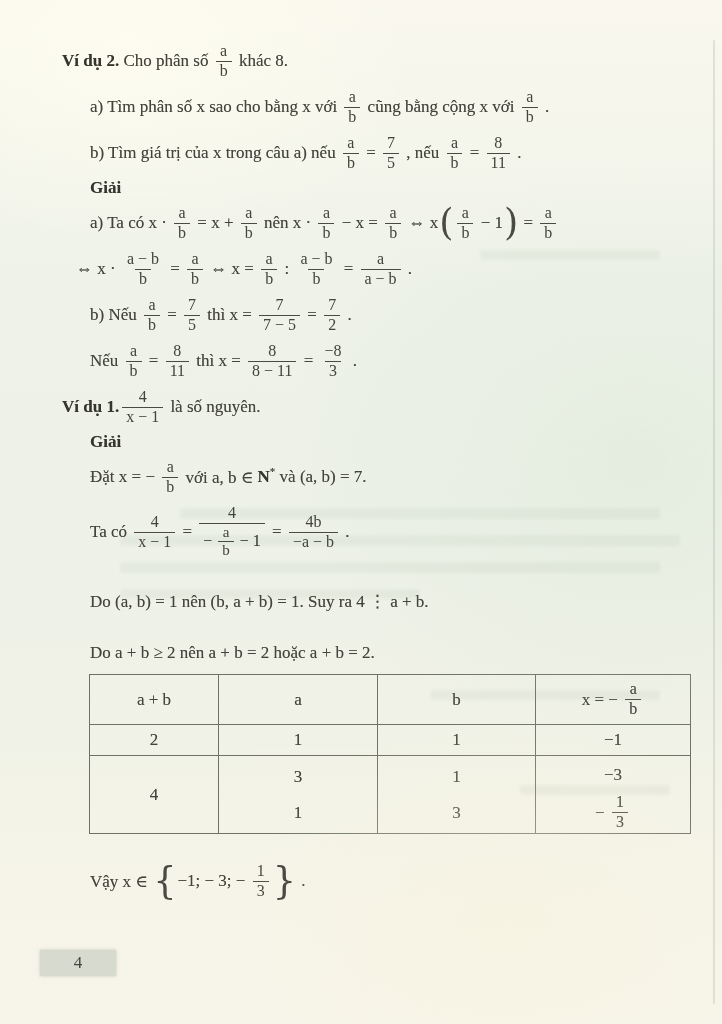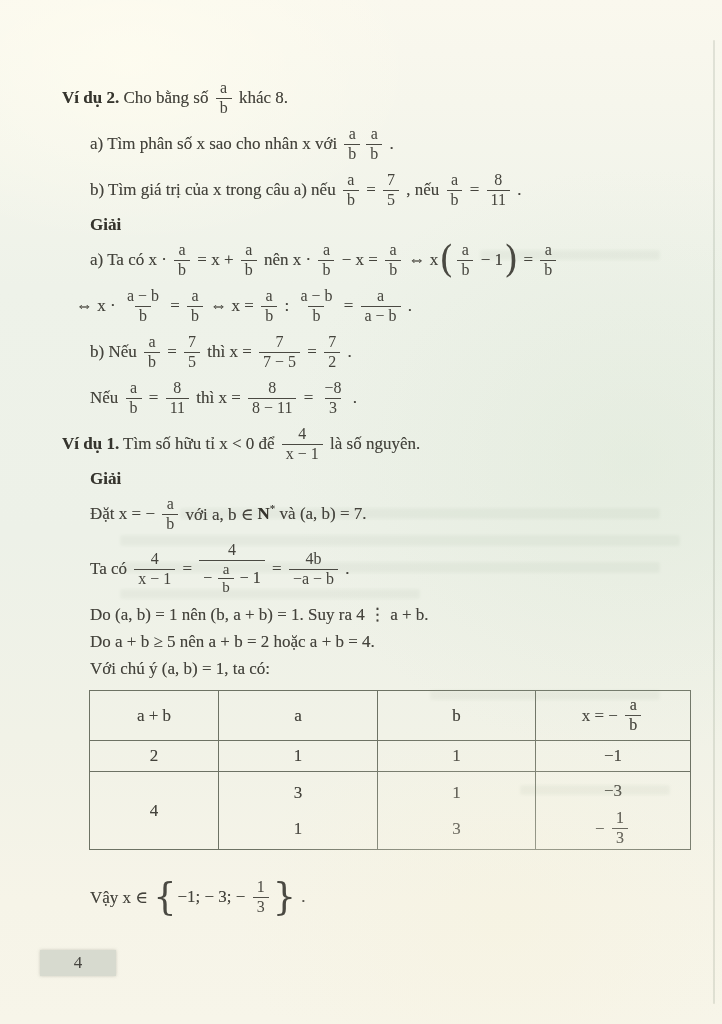--- a/index.html
+++ b/index.html
@@ -22,28 +22,28 @@
     background:
       radial-gradient(420px 260px at 18% 6%, rgba(255,253,240,.75), rgba(255,253,240,0) 70%),
       radial-gradient(500px 420px at 88% 45%, rgba(214,228,208,.35), rgba(214,228,208,0) 70%),
       radial-gradient(380px 300px at 70% 90%, rgba(246,242,222,.5), rgba(246,242,222,0) 70%);
   }
   .edge-shadow{position:absolute;top:40px;bottom:20px;right:7px;width:2px;
     background:rgba(140,152,132,.22);border-radius:2px;}
   
   .bleed{position:absolute;background:#7d9178;opacity:.07;filter:blur(1.6px);border-radius:3px;pointer-events:none;}
 
-  .content{position:relative;padding-top:75px;}
+  .content{position:relative;padding-top:38px;}
   .line{display:flex;align-items:center;white-space:pre;}
   .ind0{padding-left:62px;}
   .ind1{padding-left:90px;}
   .ind2{padding-left:76px;}
   .h-f{height:46px;}
   .h-g{height:24px;}
-  .h-n{height:27px;}
+  .h-n{height:27px;margin-top:24px;}
   .h-x{height:64px;}
   .h-v{height:54px;margin-top:20px;}
   .tseg,.bseg{white-space:pre;text-shadow:0 0 .4px rgba(62,60,50,.45);}
   .bseg{font-weight:bold;color:#35342d;}
   .supseg{font-size:11px;transform:translateY(-6px);font-weight:bold;}
   .frac{display:inline-flex;flex-direction:column;align-items:center;
     margin:0 3px;font-size:.94em;line-height:1.18;vertical-align:middle;}
   .frac .num,.frac .den{display:flex;align-items:center;justify-content:center;
     padding:0 4px;white-space:pre;}
   .frac .den{border-top:1.3px solid #4a4942;}
@@ -75,35 +75,34 @@
   <div class="bleed" style="left:180px;top:508px;width:480px;height:11px;"></div>
   <div class="bleed" style="left:120px;top:535px;width:560px;height:11px;"></div>
   <div class="bleed" style="left:120px;top:562px;width:540px;height:11px;"></div>
   <div class="bleed" style="left:120px;top:589px;width:300px;height:10px;"></div>
   <div class="bleed" style="left:480px;top:250px;width:180px;height:10px;"></div>
   <div class="bleed" style="left:430px;top:690px;width:230px;height:10px;"></div>
   <div class="bleed" style="left:520px;top:785px;width:150px;height:10px;"></div>
   <div class="edge-shadow"></div>
 
   <div class="content">
-      <div class="line ind0 h-f"><span class="bseg">Ví dụ 2.</span><span class="tseg"> Cho bằng số </span><span class="frac"><span class="num">a</span><span class="den">b</span></span><span class="tseg"> khác 8.</span></div>
-      <div class="line ind1 h-f"><span class="tseg">a) Tìm phân số x sao cho nhân x với </span><span class="frac"><span class="num">a</span><span class="den">b</span></span><span class="frac"><span class="num">a</span><span class="den">b</span></span><span class="tseg"> .</span></div>
+      <div class="line ind0 h-f"><span class="bseg">Ví dụ 2.</span><span class="tseg"> Cho phân số </span><span class="frac"><span class="num">a</span><span class="den">b</span></span><span class="tseg"> khác 8.</span></div>
+      <div class="line ind1 h-f"><span class="tseg">a) Tìm phân số x sao cho bằng x với </span><span class="frac"><span class="num">a</span><span class="den">b</span></span><span class="tseg"> cũng bằng cộng x với </span><span class="frac"><span class="num">a</span><span class="den">b</span></span><span class="tseg"> .</span></div>
       <div class="line ind1 h-f"><span class="tseg">b) Tìm giá trị của x trong câu a) nếu </span><span class="frac"><span class="num">a</span><span class="den">b</span></span><span class="tseg"> = </span><span class="frac"><span class="num">7</span><span class="den">5</span></span><span class="tseg"> , nếu </span><span class="frac"><span class="num">a</span><span class="den">b</span></span><span class="tseg"> = </span><span class="frac"><span class="num">8</span><span class="den">11</span></span><span class="tseg"> .</span></div>
       <div class="line ind1 h-g"><span class="bseg">Giải</span></div>
       <div class="line ind1 h-f"><span class="tseg">a) Ta có x · </span><span class="frac"><span class="num">a</span><span class="den">b</span></span><span class="tseg"> = x + </span><span class="frac"><span class="num">a</span><span class="den">b</span></span><span class="tseg"> nên x · </span><span class="frac"><span class="num">a</span><span class="den">b</span></span><span class="tseg"> − x = </span><span class="frac"><span class="num">a</span><span class="den">b</span></span><span class="tseg"> ⇔ x</span><span class="bigd">(</span><span class="frac"><span class="num">a</span><span class="den">b</span></span><span class="tseg"> − 1</span><span class="bigd">)</span><span class="tseg"> = </span><span class="frac"><span class="num">a</span><span class="den">b</span></span></div>
       <div class="line ind2 h-f"><span class="tseg">⇔ x · </span><span class="frac"><span class="num">a − b</span><span class="den">b</span></span><span class="tseg"> = </span><span class="frac"><span class="num">a</span><span class="den">b</span></span><span class="tseg"> ⇔ x = </span><span class="frac"><span class="num">a</span><span class="den">b</span></span><span class="tseg"> : </span><span class="frac"><span class="num">a − b</span><span class="den">b</span></span><span class="tseg"> = </span><span class="frac"><span class="num">a</span><span class="den">a − b</span></span><span class="tseg"> .</span></div>
       <div class="line ind1 h-f"><span class="tseg">b) Nếu </span><span class="frac"><span class="num">a</span><span class="den">b</span></span><span class="tseg"> = </span><span class="frac"><span class="num">7</span><span class="den">5</span></span><span class="tseg"> thì x = </span><span class="frac"><span class="num">7</span><span class="den">7 − 5</span></span><span class="tseg"> = </span><span class="frac"><span class="num">7</span><span class="den">2</span></span><span class="tseg"> .</span></div>
       <div class="line ind1 h-f"><span class="tseg">Nếu </span><span class="frac"><span class="num">a</span><span class="den">b</span></span><span class="tseg"> = </span><span class="frac"><span class="num">8</span><span class="den">11</span></span><span class="tseg"> thì x = </span><span class="frac"><span class="num">8</span><span class="den">8 − 11</span></span><span class="tseg"> = </span><span class="frac"><span class="num">−8</span><span class="den">3</span></span><span class="tseg"> .</span></div>
-      <div class="line ind0 h-f"><span class="bseg">Ví dụ 1.</span><span class="tseg"> Tìm số hữu tỉ x &lt; 0 để </span><span class="frac"><span class="num">4</span><span class="den">x − 1</span></span><span class="tseg"> là số nguyên.</span></div>
+      <div class="line ind0 h-f"><span class="bseg">Ví dụ 1.</span><span class="frac"><span class="num">4</span><span class="den">x − 1</span></span><span class="tseg"> là số nguyên.</span></div>
       <div class="line ind1 h-g"><span class="bseg">Giải</span></div>
       <div class="line ind1 h-f"><span class="tseg">Đặt x = − </span><span class="frac"><span class="num">a</span><span class="den">b</span></span><span class="tseg"> với a, b ∈ </span><span class="bseg">N</span><span class="supseg">*</span><span class="tseg"> và (a, b) = 7.</span></div>
       <div class="line ind1 h-x"><span class="tseg">Ta có </span><span class="frac"><span class="num">4</span><span class="den">x − 1</span></span><span class="tseg"> = </span><span class="frac"><span class="num">4</span><span class="den"><span class="tseg">− </span><span class="frac"><span class="num">a</span><span class="den">b</span></span><span class="tseg"> − 1</span></span></span><span class="tseg"> = </span><span class="frac"><span class="num">4b</span><span class="den">−a − b</span></span><span class="tseg"> .</span></div>
       <div class="line ind1 h-n"><span class="tseg">Do (a, b) = 1 nên (b, a + b) = 1. Suy ra 4 ⋮ a + b.</span></div>
-      <div class="line ind1 h-n"><span class="tseg">Do a + b ≥ 5 nên a + b = 2 hoặc a + b = 4.</span></div>
-      <div class="line ind1 h-n"><span class="tseg">Với chú ý (a, b) = 1, ta có:</span></div>
+      <div class="line ind1 h-n"><span class="tseg">Do a + b ≥ 2 nên a + b = 2 hoặc a + b = 2.</span></div>
     </div>
 
   <table class="vtable">
     <colgroup>
       <col style="width:129px">
         <col style="width:159px">
       <col style="width:158px">
         <col style="width:155px">
     </colgroup>
     <thead>

